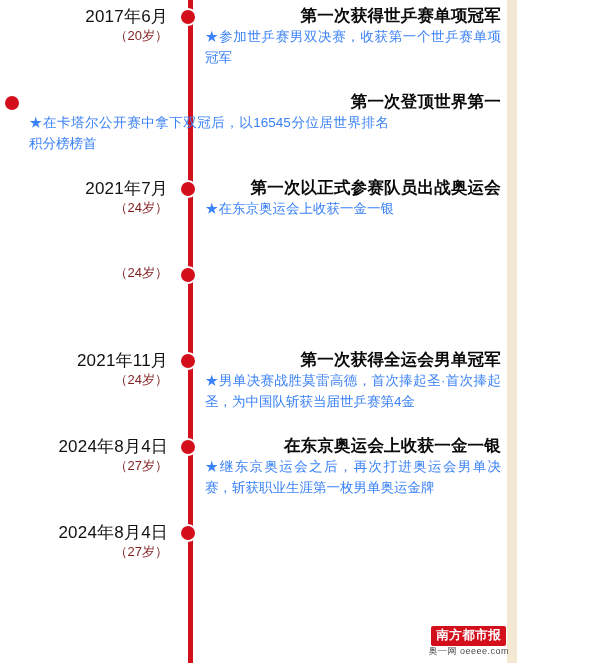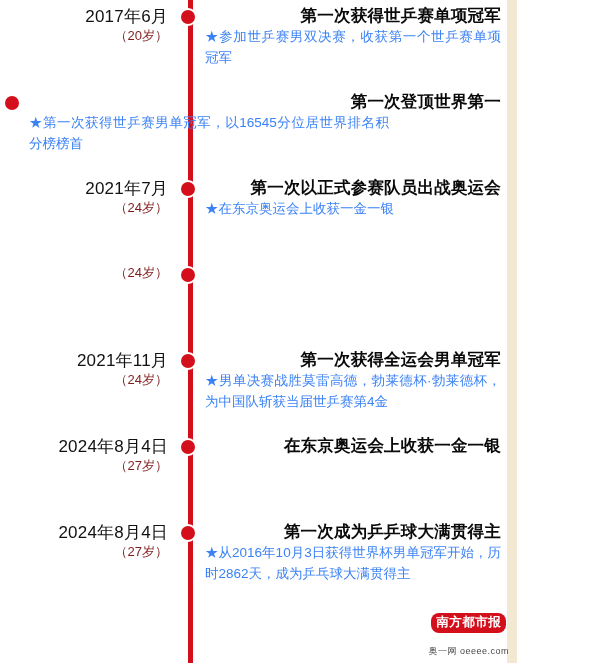--- a/index.html
+++ b/index.html
@@ -108,26 +108,26 @@
     z-index: 5;
     text-align: center;
   }
   .logo-main {
     background: #d40f1c;
     color: #ffffff;
     font-size: 12.5px;
     font-weight: bold;
     padding: 2px 5px 3px 5px;
     letter-spacing: 0.5px;
-    border-radius: 8px;
+    border-radius: 2px;
     display: inline-block;
     line-height: 15px;
   }
   .logo-sub {
-    margin-top: 13px;
+    margin-top: 0;
     font-size: 9px;
     color: #4a4a4a;
     letter-spacing: 0.5px;
     line-height: 11px;
   }
 </style>
 </head>
 <body>
 
 <div id="timeline">
@@ -150,21 +150,21 @@
         <div class="detail">★参加世乒赛男双决赛，收获第一个世乒赛单项冠军</div>
       </div>
     </div>
 
     <div class="row">
       <div class="dotcell">
         <div class="dot"></div>
       </div>
       <div class="right">
         <div class="headline">第一次登顶世界第一</div>
-        <div class="detail">★第一次获得世乒赛男单冠军，以16545分位居世界排名积分榜榜首</div>
+        <div class="detail">★在卡塔尔公开赛中拿下双冠后，以16545分位居世界排名积分榜榜首</div>
       </div>
     </div>
 
     <div class="row">
       <div class="left">
         <div class="date">2021年7月</div>
         <div class="age">（24岁）</div>
       </div>
       <div class="dotcell">
         <div class="dot"></div>
@@ -187,48 +187,45 @@
     <div class="row">
       <div class="left">
         <div class="date">2021年11月</div>
         <div class="age">（24岁）</div>
       </div>
       <div class="dotcell">
         <div class="dot"></div>
       </div>
       <div class="right">
         <div class="headline">第一次获得全运会男单冠军</div>
-        <div class="detail">★男单决赛战胜莫雷高德，勃莱德杯·勃莱德杯，为中国队斩获当届世乒赛第4金</div>
+        <div class="detail">★男单决赛战胜莫雷高德，首次捧起圣·首次捧起圣，为中国队斩获当届世乒赛第4金</div>
       </div>
     </div>
 
     <div class="row">
       <div class="left">
         <div class="date">2024年8月4日</div>
         <div class="age">（27岁）</div>
       </div>
       <div class="dotcell">
         <div class="dot"></div>
       </div>
       <div class="right">
         <div class="headline">在东京奥运会上收获一金一银</div>
+        <div class="detail">★继东京奥运会之后，再次打进奥运会男单决赛，斩获职业生涯第一枚男单奥运金牌</div>
       </div>
     </div>
 
     <div class="row">
       <div class="left">
         <div class="date">2024年8月4日</div>
         <div class="age">（27岁）</div>
       </div>
       <div class="dotcell">
         <div class="dot"></div>
-      </div>
-      <div class="right">
-        <div class="headline">第一次成为乒乒球大满贯得主</div>
-        <div class="detail">★从2016年10月3日获得世界杯男单冠军开始，历时2862天，成为乒乓球大满贯得主</div>
       </div>
     </div>
 
   </div>
 
   <div class="logo">
     <div class="logo-main">南方都市报</div>
     <div class="logo-sub">奥一网 oeeee.com</div>
   </div>
 

